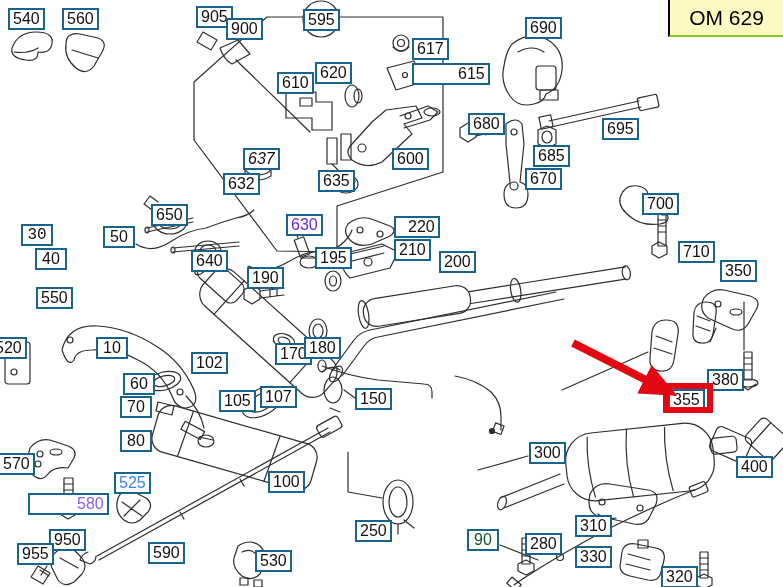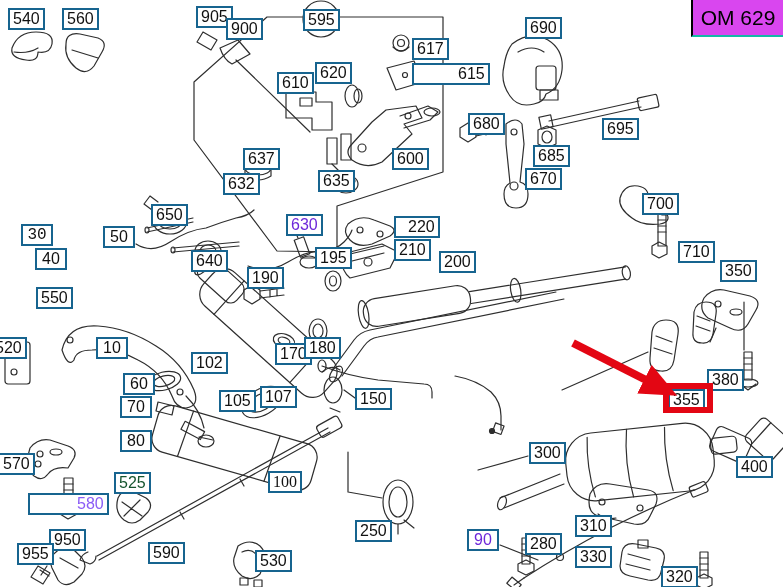--- a/index.html
+++ b/index.html
@@ -3,22 +3,22 @@
 <meta charset="utf-8">
 <style>
   html,body{margin:0;padding:0;background:#fff;}
   #stage{position:relative;width:783px;height:587px;background:#ffffff;overflow:hidden;
          font-family:"Liberation Sans",sans-serif;}
   #art{position:absolute;left:0;top:0;z-index:1;}
   #label-layer{position:absolute;left:0;top:0;width:100%;height:100%;z-index:3;}
   .plabel{position:absolute;box-sizing:border-box;height:22px;min-width:32px;
           border:2px solid var(--label-border,#17648f);background:#fff;color:#111;
           font-size:16px;line-height:18px;text-align:center;padding:0 3px;cursor:pointer;}
-  #om-box{position:absolute;top:0;right:0;box-sizing:border-box;width:92px;height:37px;
-          border-left:2px solid #000;border-bottom:2px solid #14b8a6;background:#d946ef;
+  #om-box{position:absolute;top:0;right:0;box-sizing:border-box;width:115px;height:37px;
+          border-left:2px solid #000;border-bottom:2px solid #84cc16;background:#fef9c3;
           display:flex;align-items:center;justify-content:center;
           font-size:21px;color:#000;z-index:2;}
   #hl-box{position:absolute;box-sizing:border-box;background:transparent;z-index:5;
           border:6px solid #e30613;}
   #hl-arrow{position:absolute;left:0;top:0;z-index:4;pointer-events:none;}
 </style>
 </head>
 <body>
 
 <div id="stage">
@@ -283,21 +283,21 @@
       <div class="plabel" style="left: 277px; top: 72px; color: rgb(17, 17, 17);">610</div>
       <div class="plabel" style="left: 315px; top: 62px; color: rgb(17, 17, 17);">620</div>
       <div class="plabel" style="left: 412px; top: 38px; color: rgb(17, 17, 17);">617</div>
       <div class="plabel" style="left: 412px; top: 63px; color: rgb(17, 17, 17); padding-left: 44px;">615</div>
       <div class="plabel" style="left: 525px; top: 17px; color: rgb(17, 17, 17);">690</div>
       <div class="plabel" style="left: 468px; top: 113px; color: rgb(17, 17, 17);">680</div>
       <div class="plabel" style="left: 533px; top: 145px; color: rgb(17, 17, 17);">685</div>
       <div class="plabel" style="left: 525px; top: 168px; color: rgb(17, 17, 17);">670</div>
       <div class="plabel" style="left: 602px; top: 118px; color: rgb(17, 17, 17);">695</div>
       <div class="plabel" style="left: 392px; top: 148px; color: rgb(17, 17, 17);">600</div>
-      <div class="plabel" style="left: 243px; top: 148px; color: rgb(17, 17, 17);">637</div>
+      <div class="plabel" style="left: 243px; top: 148px; color: rgb(17, 17, 17); font-style: italic;">637</div>
       <div class="plabel" style="left: 223px; top: 173px; color: rgb(17, 17, 17);">632</div>
       <div class="plabel" style="left: 318px; top: 170px; color: rgb(17, 17, 17);">635</div>
       <div class="plabel" style="left: 286px; top: 214px; color: #6d28d9;">630</div>
       <div class="plabel" style="left: 151px; top: 204px; color: rgb(17, 17, 17);">650</div>
       <div class="plabel" style="left: 191px; top: 250px; color: rgb(17, 17, 17);">640</div>
       <div class="plabel" style="left: 21px; top: 224px; color: rgb(17, 17, 17); font-family: Liberation Mono, monospace;">30</div>
       <div class="plabel" style="left: 103px; top: 226px; color: rgb(17, 17, 17);">50</div>
       <div class="plabel" style="left: 35px; top: 248px; color: rgb(17, 17, 17);">40</div>
       <div class="plabel" style="left: 36px; top: 287px; color: rgb(17, 17, 17);">550</div>
       <div class="plabel" style="left: -10px; top: 337px; color: rgb(17, 17, 17);">520</div>
@@ -314,32 +314,32 @@
       <div class="plabel" style="left: 315px; top: 247px; color: rgb(17, 17, 17);">195</div>
       <div class="plabel" style="left: 394px; top: 216px; color: rgb(17, 17, 17); padding-left: 12px;">220</div>
       <div class="plabel" style="left: 394px; top: 239px; color: rgb(17, 17, 17);">210</div>
       <div class="plabel" style="left: 439px; top: 251px; color: rgb(17, 17, 17);">200</div>
       <div class="plabel" style="left: 642px; top: 193px; color: rgb(17, 17, 17);">700</div>
       <div class="plabel" style="left: 678px; top: 241px; color: rgb(17, 17, 17);">710</div>
       <div class="plabel" style="left: 720px; top: 260px; color: rgb(17, 17, 17);">350</div>
       <div class="plabel" style="left: 707px; top: 369px; color: rgb(17, 17, 17);">380</div>
       <div class="plabel" style="left: 668px; top: 389px; color: rgb(17, 17, 17);">355</div>
       <div class="plabel" style="left: 355px; top: 388px; color: rgb(17, 17, 17);">150</div>
-      <div class="plabel" style="left: 268px; top: 471px; color: rgb(17, 17, 17); font-family: Liberation Serif, serif;">100</div>
+      <div class="plabel" style="left: 268px; top: 471px; color: rgb(17, 17, 17);">100</div>
       <div class="plabel" style="left: 355px; top: 520px; color: rgb(17, 17, 17);">250</div>
       <div class="plabel" style="left: 529px; top: 442px; color: rgb(17, 17, 17);">300</div>
       <div class="plabel" style="left: 736px; top: 456px; color: rgb(17, 17, 17);">400</div>
       <div class="plabel" style="left: 575px; top: 515px; color: rgb(17, 17, 17);">310</div>
       <div class="plabel" style="left: 575px; top: 546px; color: rgb(17, 17, 17);">330</div>
       <div class="plabel" style="left: 661px; top: 566px; color: rgb(17, 17, 17);">320</div>
       <div class="plabel" style="left: 525px; top: 533px; color: rgb(17, 17, 17);">280</div>
-      <div class="plabel" style="left: 467px; top: 529px; color: #6d28d9;">90</div>
+      <div class="plabel" style="left: 467px; top: 529px; color: #14532d;">90</div>
       <div class="plabel" style="left: -2px; top: 453px; color: rgb(17, 17, 17);">570</div>
       <div class="plabel" style="left: 28px; top: 493px; color: #8b5cf6; padding-left: 47px;">580</div>
-      <div class="plabel" style="left: 114px; top: 472px; color: #14532d;">525</div>
+      <div class="plabel" style="left: 114px; top: 472px; color: #3b82f6;">525</div>
       <div class="plabel" style="left: 49px; top: 529px; color: rgb(17, 17, 17);">950</div>
       <div class="plabel" style="left: 17px; top: 543px; color: rgb(17, 17, 17);">955</div>
       <div class="plabel" style="left: 148px; top: 542px; color: rgb(17, 17, 17);">590</div>
       <div class="plabel" style="left: 255px; top: 550px; color: rgb(17, 17, 17);">530</div>
     </div>
 
   <svg id="hl-arrow" width="783" height="587" viewBox="0 0 783 587">
     <line id="hl-arrow-line" x1="573" y1="343" x2="648" y2="381" stroke="#e30613" stroke-width="8" marker-end="url(#ah)"></line>
   </svg>
   <div id="hl-box" style="left: 663px; top: 383px; width: 50px; height: 30px; border-color: rgb(227, 6, 19);"></div>

